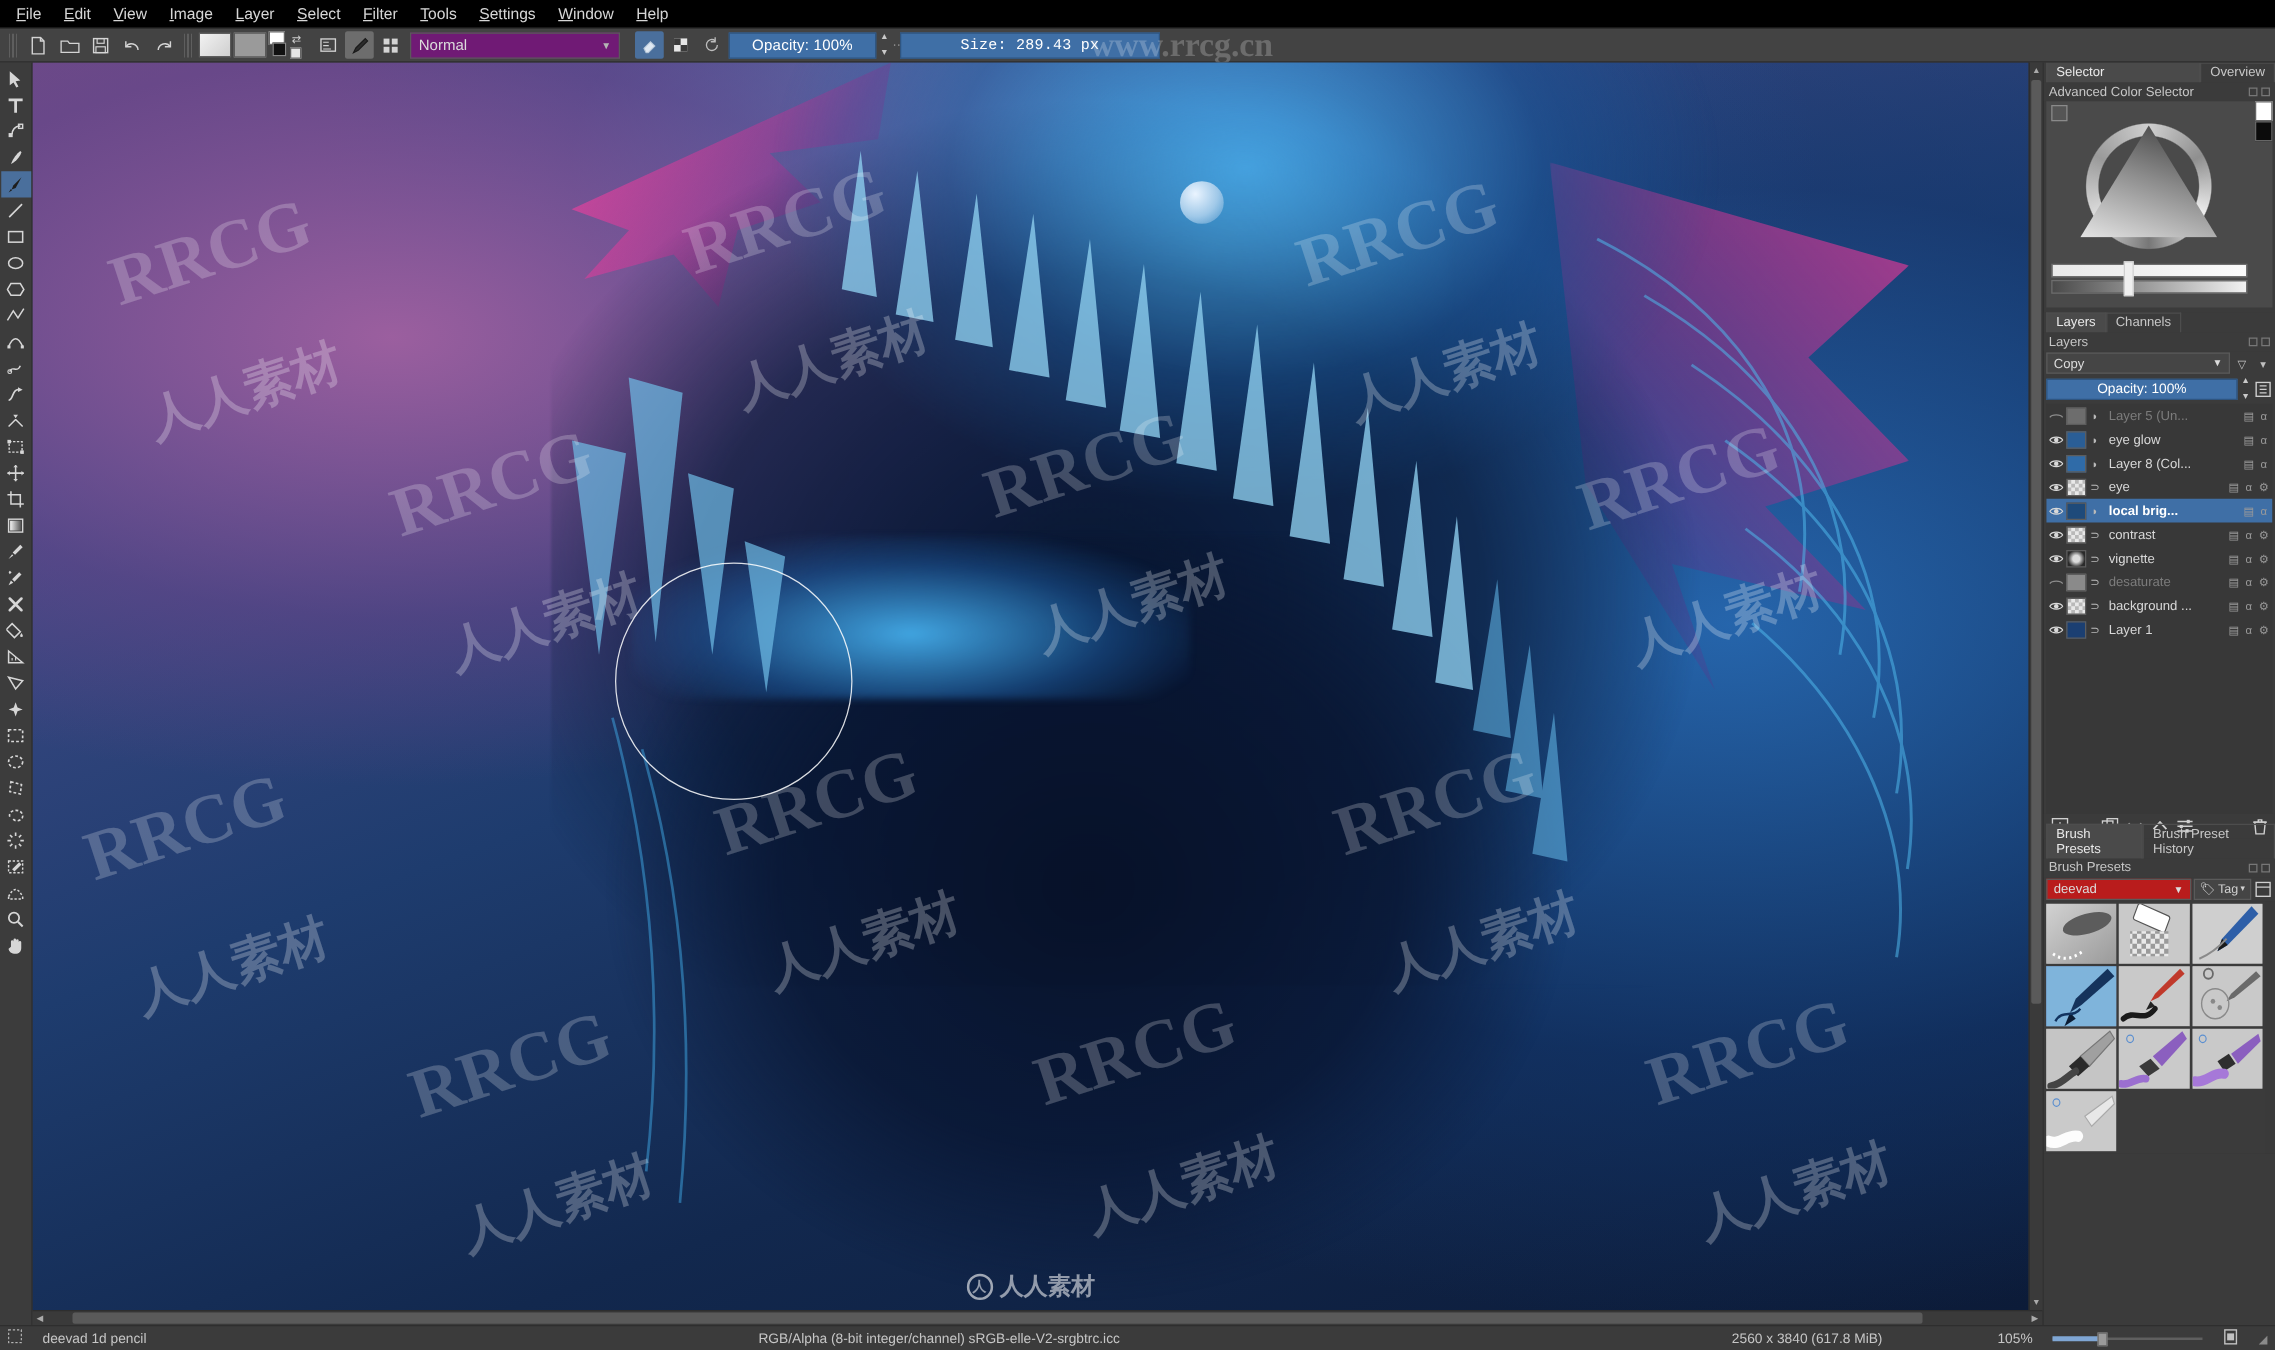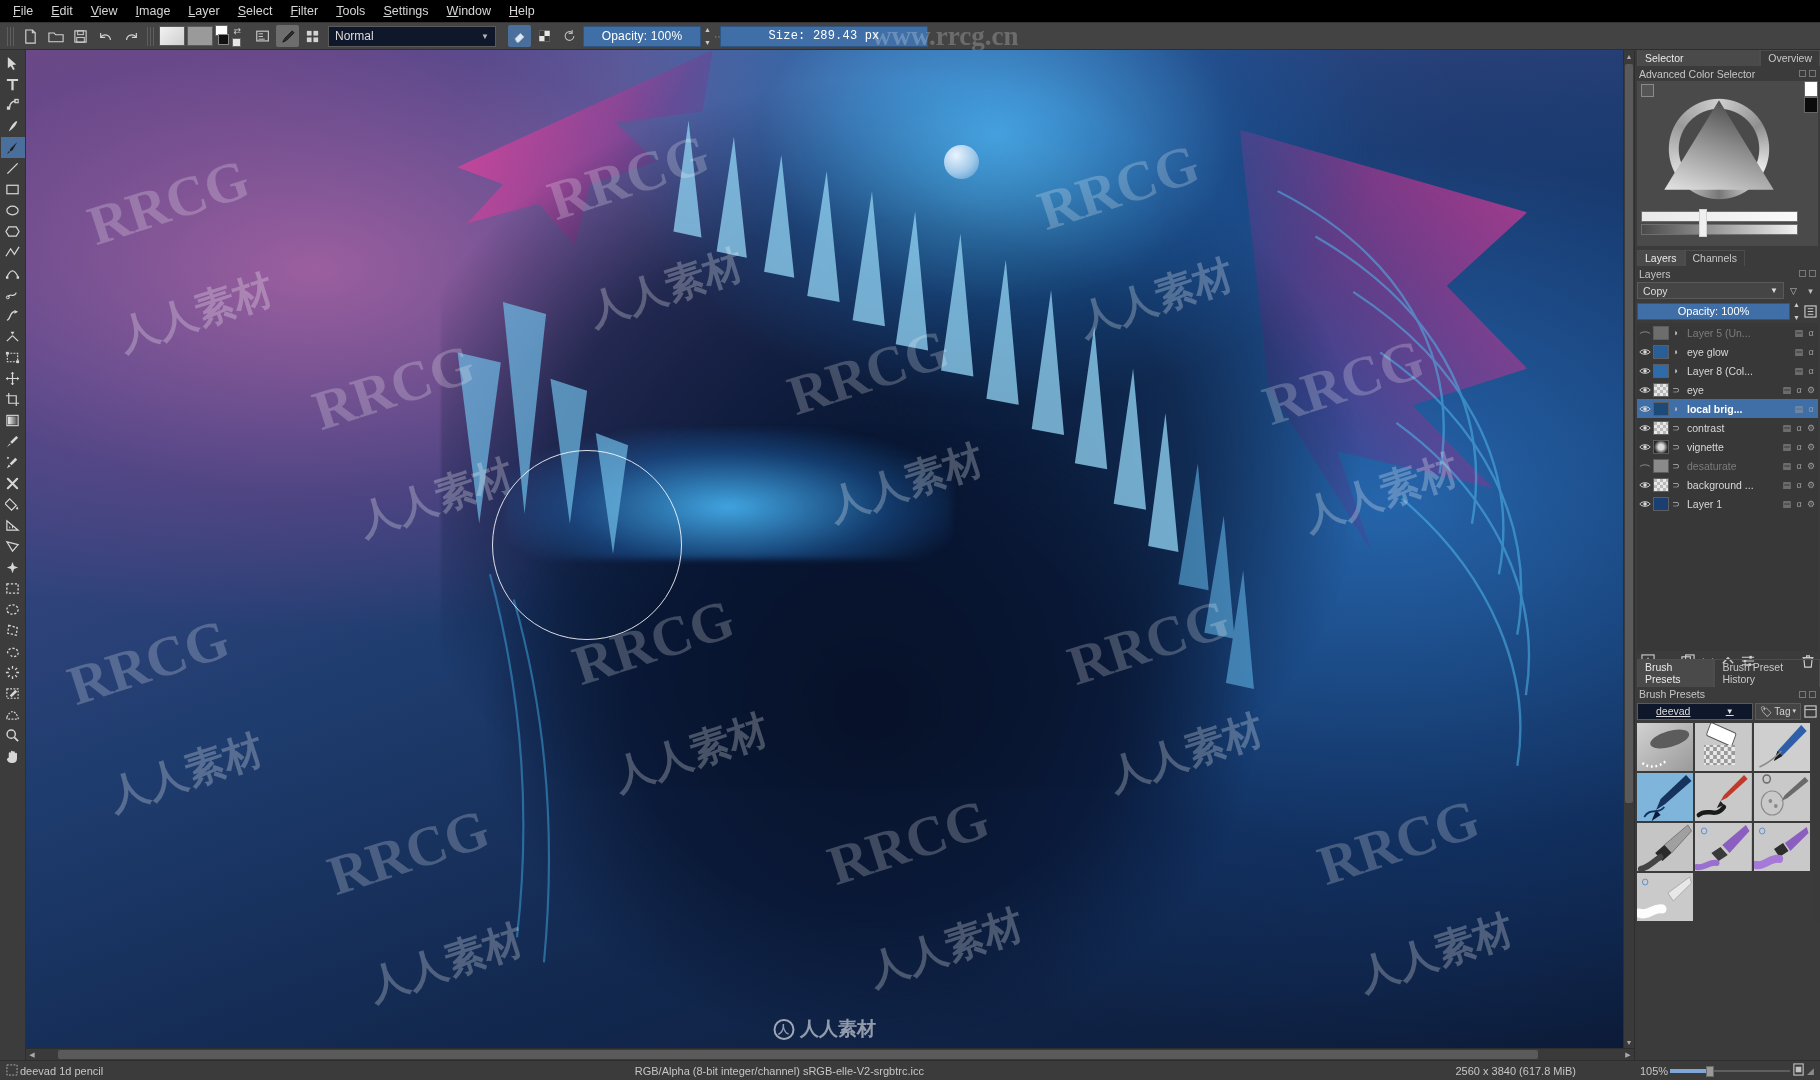--- a/index.html
+++ b/index.html
@@ -41,21 +41,21 @@
   .swatch-light { width:26px;height:20px;background:linear-gradient(135deg,#f2f2f2,#cfcfcf); border:1px solid #5a5a5a;}
   .swatch-gray  { width:26px;height:20px;background:#9a9a9a; border:1px solid #5a5a5a;}
 
   .fgbg { position:relative; width:26px;height:22px; }
   .fgbg .sq1{position:absolute;left:0;top:0;width:13px;height:11px;background:#fff;border:1px solid #666;}
   .fgbg .sq2{position:absolute;left:3px;top:9px;width:11px;height:11px;background:#111;border:1px solid #888;}
   .fgbg .sw{position:absolute;right:0;top:1px;font-size:9px;color:#ccc;}
   .fgbg .sq3{position:absolute;right:0;bottom:0;width:9px;height:9px;background:#e6e6e6;border:1px solid #666;}
 
   .blendsel {
-    height:21px; width:168px; background:#0f172a; border:1px solid #5a5a5a;
+    height:21px; width:168px; background:#701a75; border:1px solid #5a5a5a;
     display:flex;align-items:center; padding:0 6px; color:#dcdcdc; font-size:12px;
     justify-content:space-between; margin-left:2px;gap:36px;
   }
   .blendsel .ar { font-size:8px; color:#b5b5b5;}
 
   .sliderbox {
     height:21px; background:#3f6fa6; border:1px solid #2f5580;
     display:flex;align-items:center;justify-content:center; color:#fff; font-size:12px;
     position:relative; letter-spacing:.2px;
   }
@@ -219,32 +219,32 @@
   .lrow.dim .nm{color:#7c7c7c;}
   .lrow .pr{display:flex;gap:2px;align-items:center;padding-right:1px;}
   .lrow .pr i{width:10px;height:11px;display:flex;align-items:center;justify-content:center;color:#9a9a9a;font-size:9px;font-style:normal;}
 
   .layerbtns{height:20px;display:flex;align-items:center;gap:5px;padding:0 5px;background:#3b3b3b;flex:0 0 20px;}
   .layerbtns .b{width:15px;height:15px;display:flex;align-items:center;justify-content:center;color:#cfcfcf;}
   .layerbtns .sp{flex:1 1 auto;}
 
   .bptabs{height:16px;display:flex;align-items:flex-end;padding-left:2px;flex:0 0 16px;}
   .bprow{display:flex;align-items:center;gap:2px;padding:1px 2px;}
-  .bpdd{flex:1 1 auto;height:17px;background:#0f172a;border:1px solid #5a5a5a;display:flex;align-items:center;justify-content:space-between;padding:0 18px;color:#dcdcdc;font-size:10.5px;text-decoration:underline;}
+  .bpdd{flex:1 1 auto;height:17px;background:#b91c1c;border:1px solid #5a5a5a;display:flex;align-items:center;justify-content:space-between;padding:0 5px;color:#dcdcdc;font-size:10.5px;}
   .tagbtn{height:17px;background:#454545;border:1px solid #5a5a5a;display:flex;align-items:center;gap:2px;padding:0 4px;color:#d2d2d2;font-size:10px;}
 
   .bpgrid{display:grid;grid-template-columns:repeat(3,1fr);gap:2px;padding:2px;background:#3b3b3b;}
   .bpcell{height:48px;position:relative;overflow:hidden;background:linear-gradient(135deg,#cfcfcf,#9e9e9e);}
   .bpcell.sel{outline:2px solid #5a8cc4;outline-offset:-2px;}
   .bpcell svg{position:absolute;inset:0;width:100%;height:100%;}
 
   .dockscroll{width:8px;background:#3a3a3a;}
 
   
-  .status{height:20px;background:#3b3b3b;display:flex;align-items:center;border-top:1px solid #2e2e2e;flex:0 0 20px;font-size:11px;color:#c6c6c6;padding:0 6px;gap:2px;position:relative;}
+  .status{height:20px;background:#3b3b3b;display:flex;align-items:center;border-top:1px solid #2e2e2e;flex:0 0 20px;font-size:11px;color:#c6c6c6;padding:0 6px;gap:16px;position:relative;}
   .status .seg{white-space:nowrap;}
   .status .sp{flex:1 1 auto;}
   .zoomslider{width:120px;height:10px;position:relative;}
   .zoomslider .tr{position:absolute;left:0;right:0;top:4px;height:2px;background:#5f5f5f;}
   .zoomslider .fill{position:absolute;left:0;width:32%;top:3px;height:4px;background:#7fa6d4;}
   .zoomslider .kn{position:absolute;left:30%;top:0;width:8px;height:11px;background:#9a9a9a;border:1px solid #6a6a6a;}
 </style>
 </head>
 <body>
 

